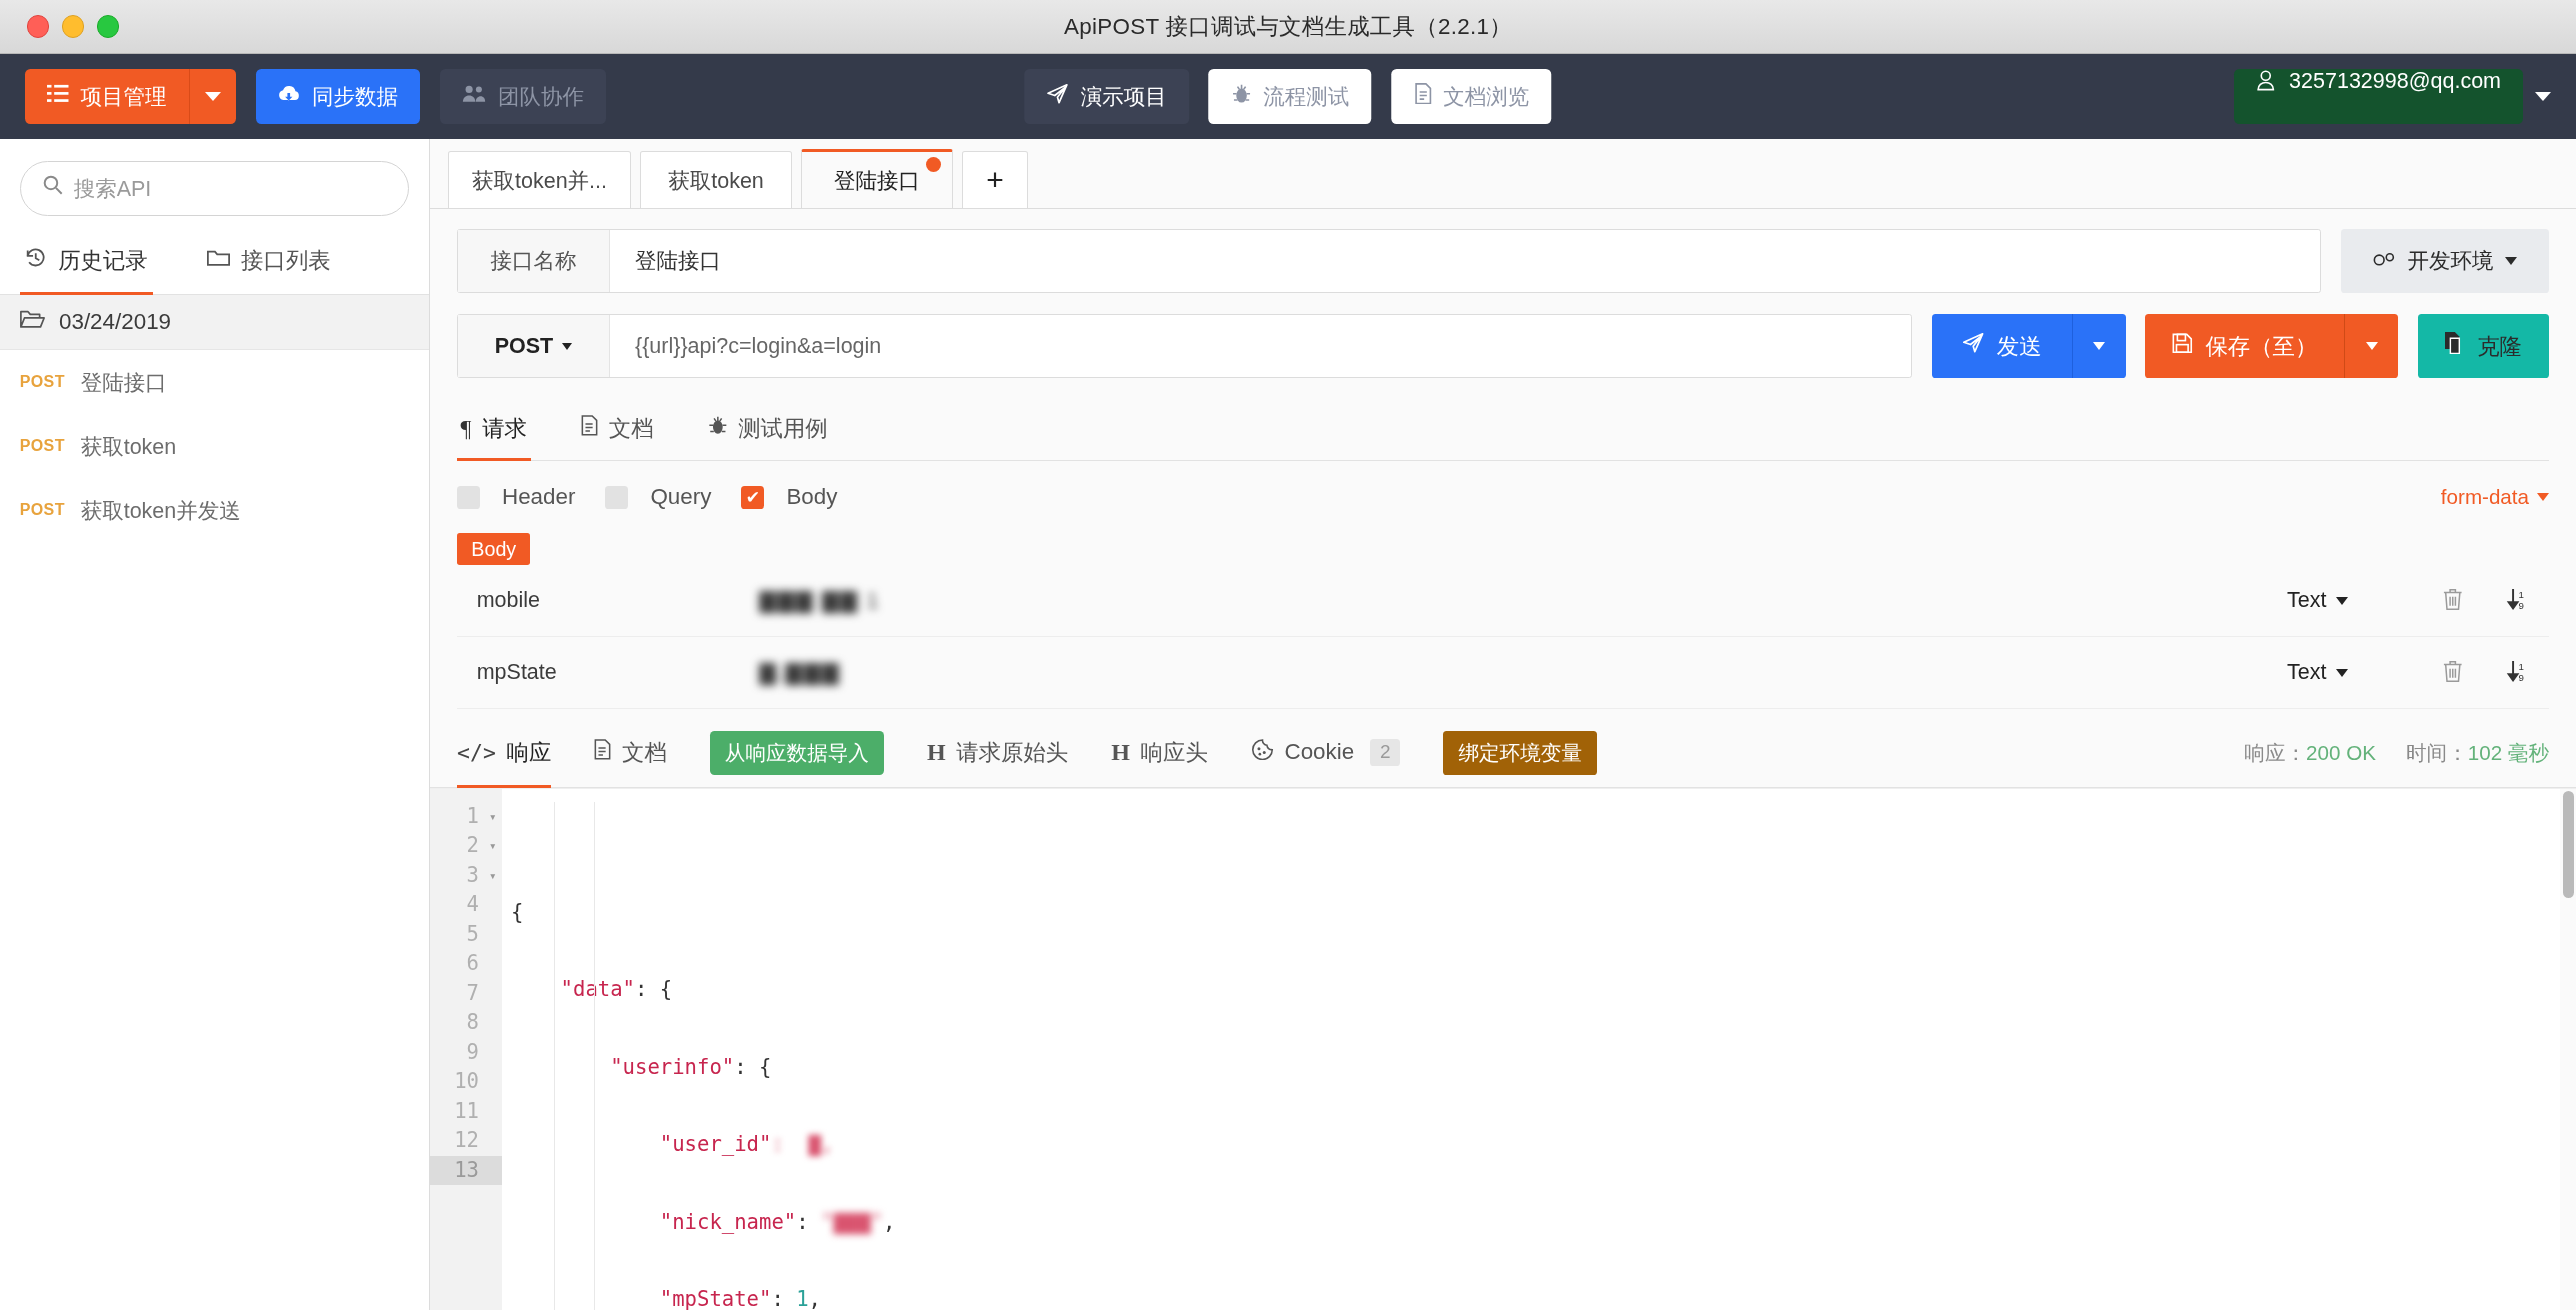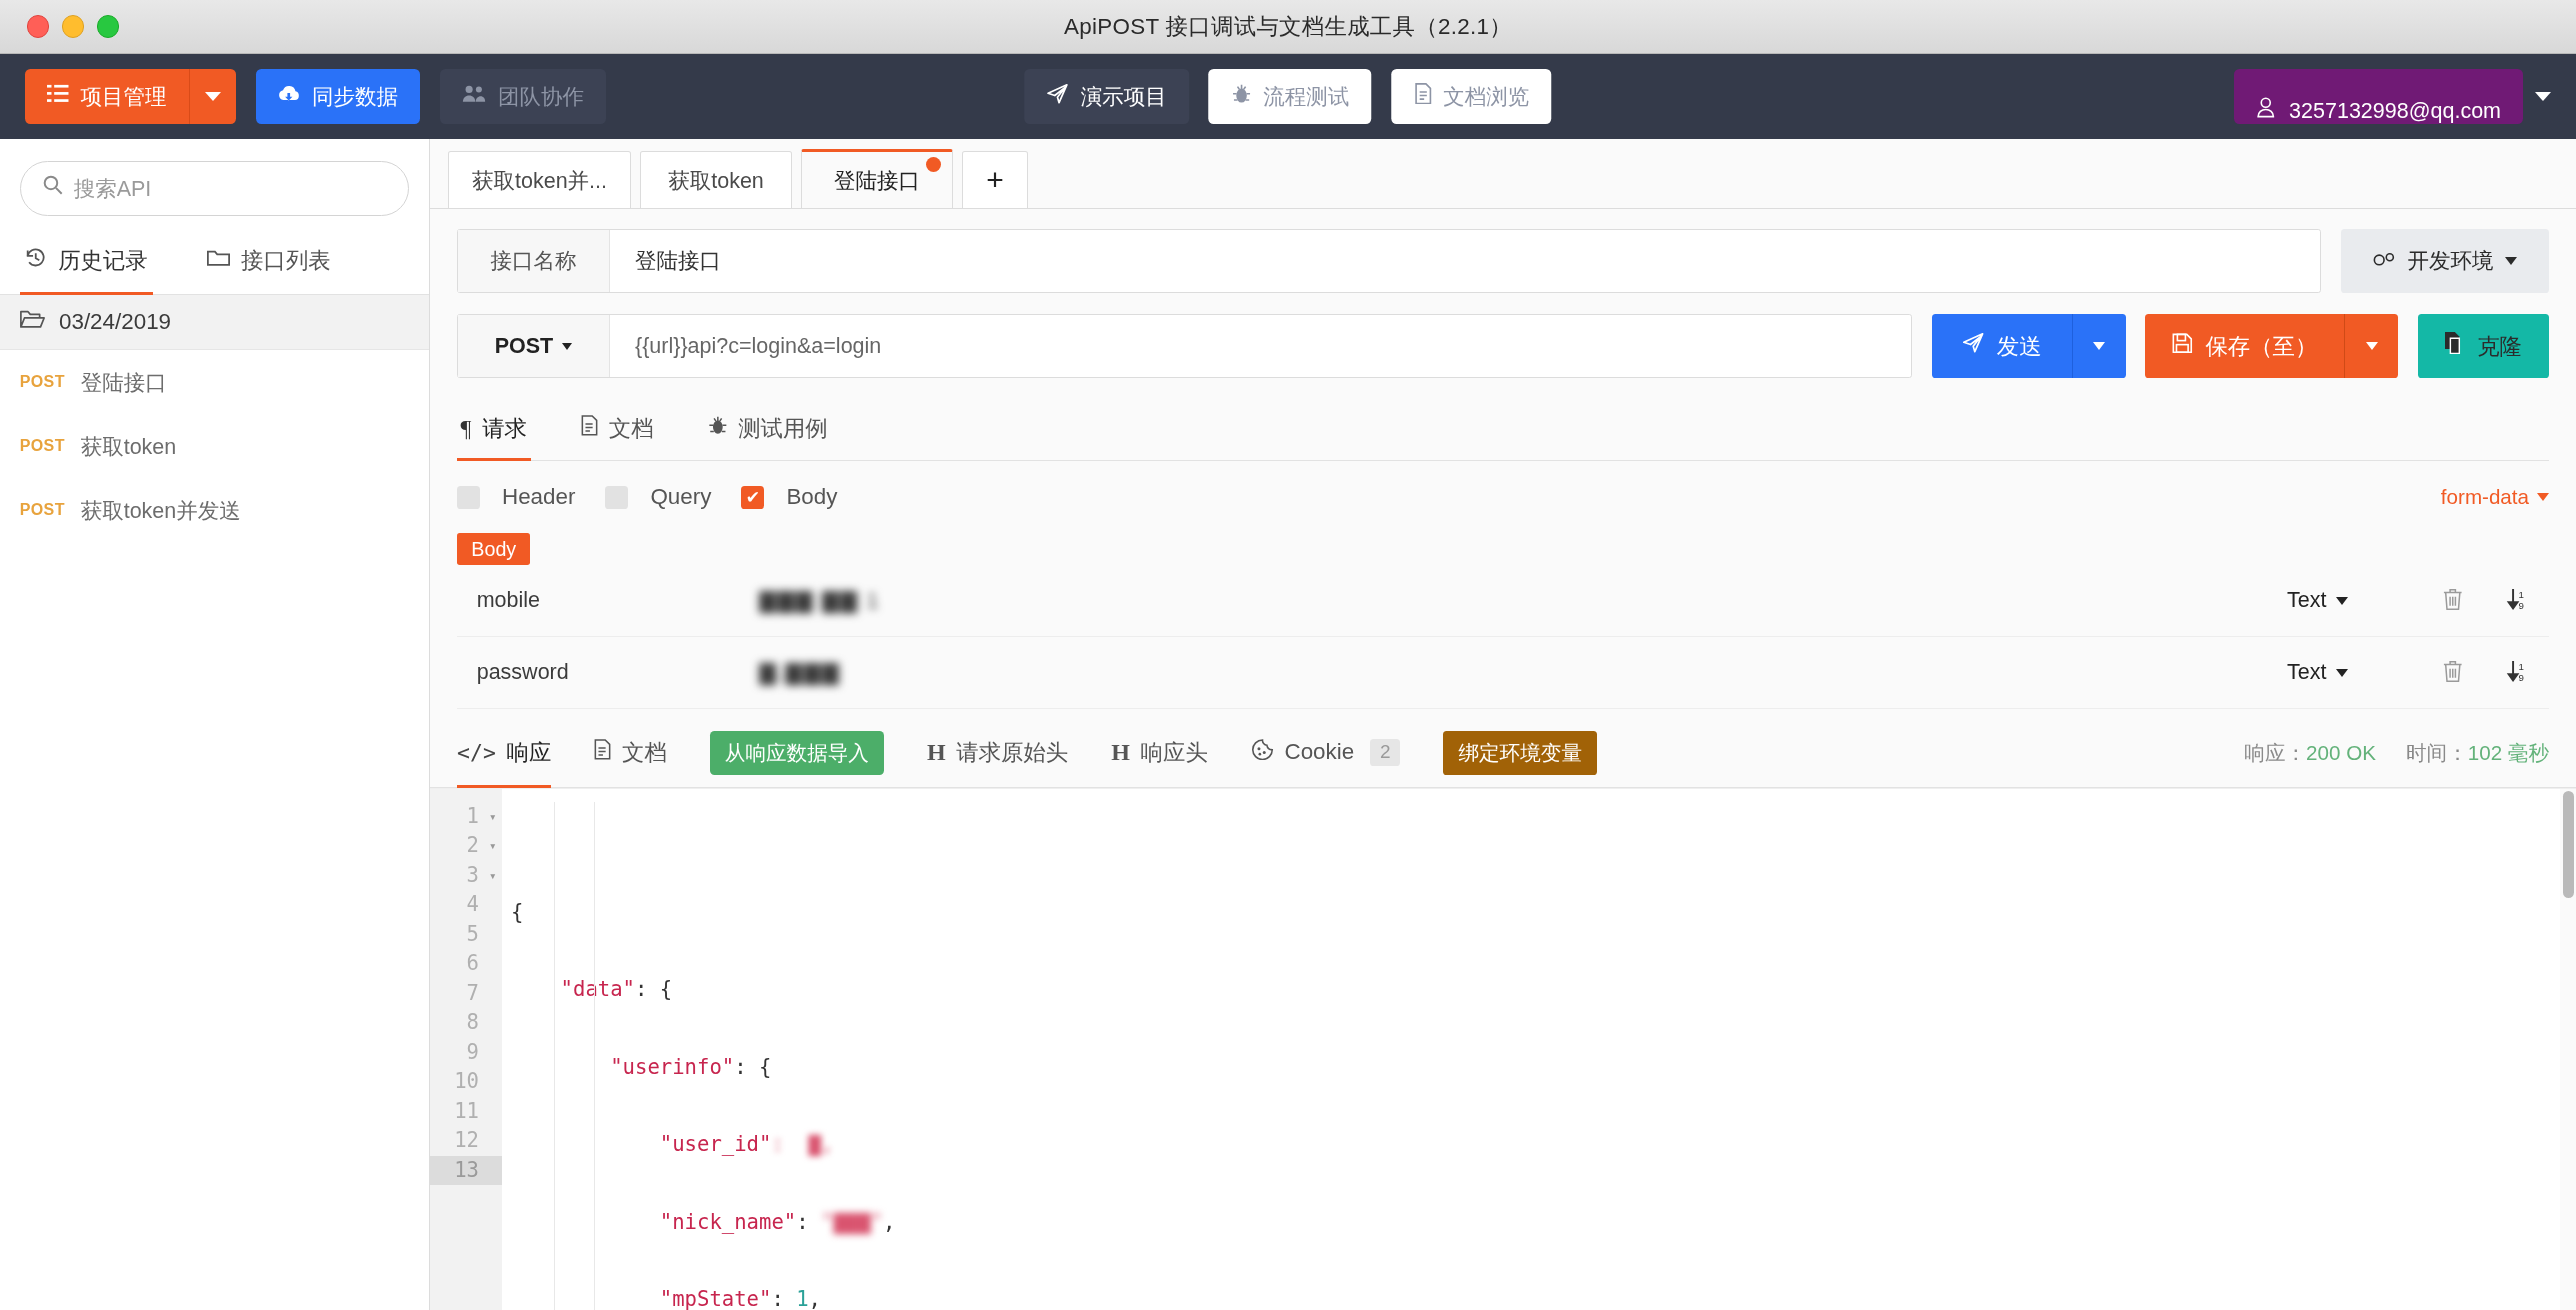--- a/index.html
+++ b/index.html
@@ -47,22 +47,22 @@
   .btn-blue { background: #2a72f8; color: #fff; margin-left: 19.7px; }
   .btn-ghost { background: #3c4254; color: #8d94a5; margin-left: 19.7px; }
   .btn-dark { background: #3c4254; color: #ffffff; }
   .btn-dark-muted { background: #ffffff; color: #8d94a5; }
   .center-group { position: absolute; left: 50%; transform: translateX(-50%); display: flex; gap: 19.7px; }
   .user-area {
     margin-left: auto; display: flex; align-items: center; gap: 12.5px;
     color: #ffffff; font-size: 21.5px;
   }
   .user-pill {
-    background: #701a75; border-radius: 5.4px; height: 55px; display: flex;
-    align-items: flex-end; gap: 12.5px; padding: 0 21.5px; cursor: pointer;
+    background: #14532d; border-radius: 5.4px; height: 55px; display: flex;
+    align-items: flex-start; gap: 12.5px; padding: 0 21.5px; cursor: pointer;
   }
   .caret-dn { width: 0; height: 0; border-left: 8px solid transparent;
     border-right: 8px solid transparent; border-top: 9.8px solid currentColor; }
 
   
   .main { display: flex; height: calc(1310px - 54px - 85px); }
 
   
   .sidebar { width: 430px; background: #fff; border-right: 0.9px solid #dcdcdc;
     display: flex; flex-direction: column; }
@@ -536,21 +536,21 @@
               <path d="M8 2v20M8 24l-5-7h10z" stroke-width="2.2" fill="#333"></path>
               <text x="14" y="12" font-size="11" font-family="Liberation Sans" stroke="none">1</text>
               <text x="14" y="25" font-size="11" font-family="Liberation Sans" stroke="none">9</text>
                 </g>
               </svg>
           </span>
         </div>
       </div>
 
       <div class="param-row">
-        <div class="param-key">password</div>
+        <div class="param-key">mpState</div>
         <div class="param-val">
           <span class="blur">▇.▇▇▇</span>
         </div>
         <div class="type-sel">
           <span>Text</span>
           <span class="caret-dn" style="border-top-width:8px;border-left-width:6.3px;border-right-width:6.3px"></span>
         </div>
         <div class="icon-cell">
           <span>
             <svg width="21.5" height="23" viewBox="0 0 24 26">

